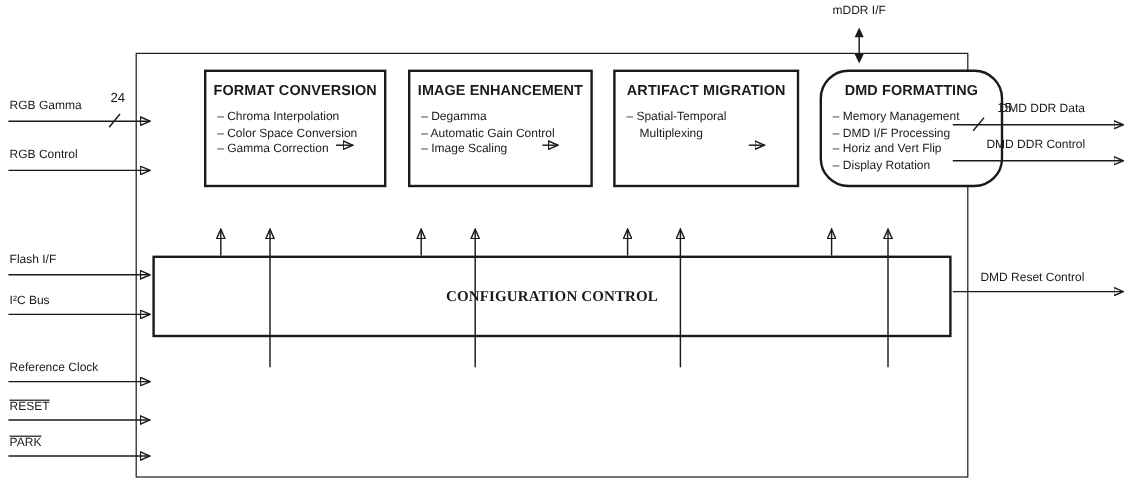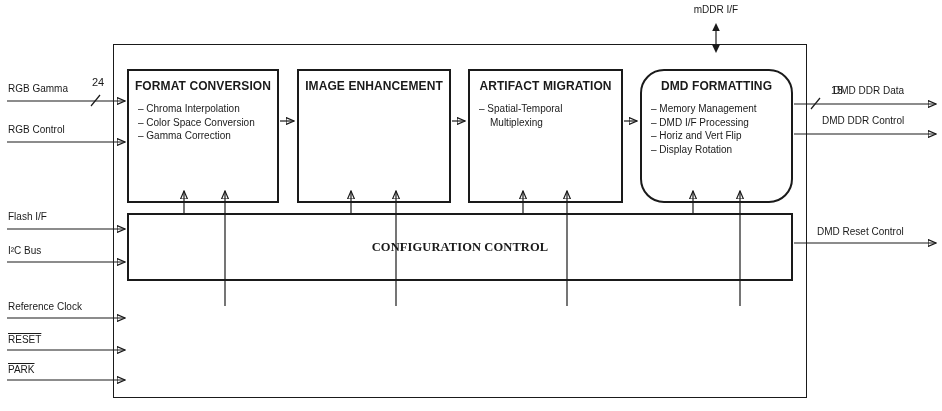--- a/index.html
+++ b/index.html
@@ -6,22 +6,22 @@
   html,body { background:#ffffff; }
   #stage {
     position:relative; width:942px; height:411px; background:#ffffff;
     font-family:"Liberation Sans", sans-serif; color:#1a1a1a; overflow:hidden;
   }
   .outer-box {
     position:absolute; left:113px; top:44px; width:694px; height:354px;
     border:1.5px solid #1a1a1a; background:#ffffff; z-index:1;
   }
   .block {
-    position:absolute; top:69px; height:134px; border:2px solid #1a1a1a;
-    background:#ffffff; z-index:2;
+    position:absolute; top:58px; height:98px; border:2px solid #1a1a1a;
+    background:#ffffff; z-index:2;margin-left:43px;
   }
   #blk-fc  { left:127px; width:152px; }
   #blk-ie  { left:297px; width:154px; }
   #blk-am  { left:468px; width:155px; }
   #blk-dmd { left:640px; width:153px;border-radius:24px; }
   .block-title {
     margin-top:8px; text-align:center; font-weight:bold; font-size:12px;
     letter-spacing:0.1px; white-space:nowrap;
   }
   .block-items {
@@ -55,20 +55,25 @@
     <div class="block-title">FORMAT CONVERSION</div>
     <div class="block-items">
       <div class="item">– Chroma Interpolation</div>
       <div class="item">– Color Space Conversion</div>
       <div class="item">– Gamma Correction</div>
     </div>
   </div>
 
   <div class="block" id="blk-ie">
     <div class="block-title">IMAGE ENHANCEMENT</div>
+    <div class="block-items">
+      <div class="item">– Degamma</div>
+      <div class="item">– Automatic Gain Control</div>
+      <div class="item">– Image Scaling</div>
+    </div>
   </div>
 
   <div class="block" id="blk-am">
     <div class="block-title">ARTIFACT MIGRATION</div>
     <div class="block-items">
       <div class="item wrap">– Spatial-Temporal Multiplexing</div>
     </div>
   </div>
 
   <div class="block" id="blk-dmd">

